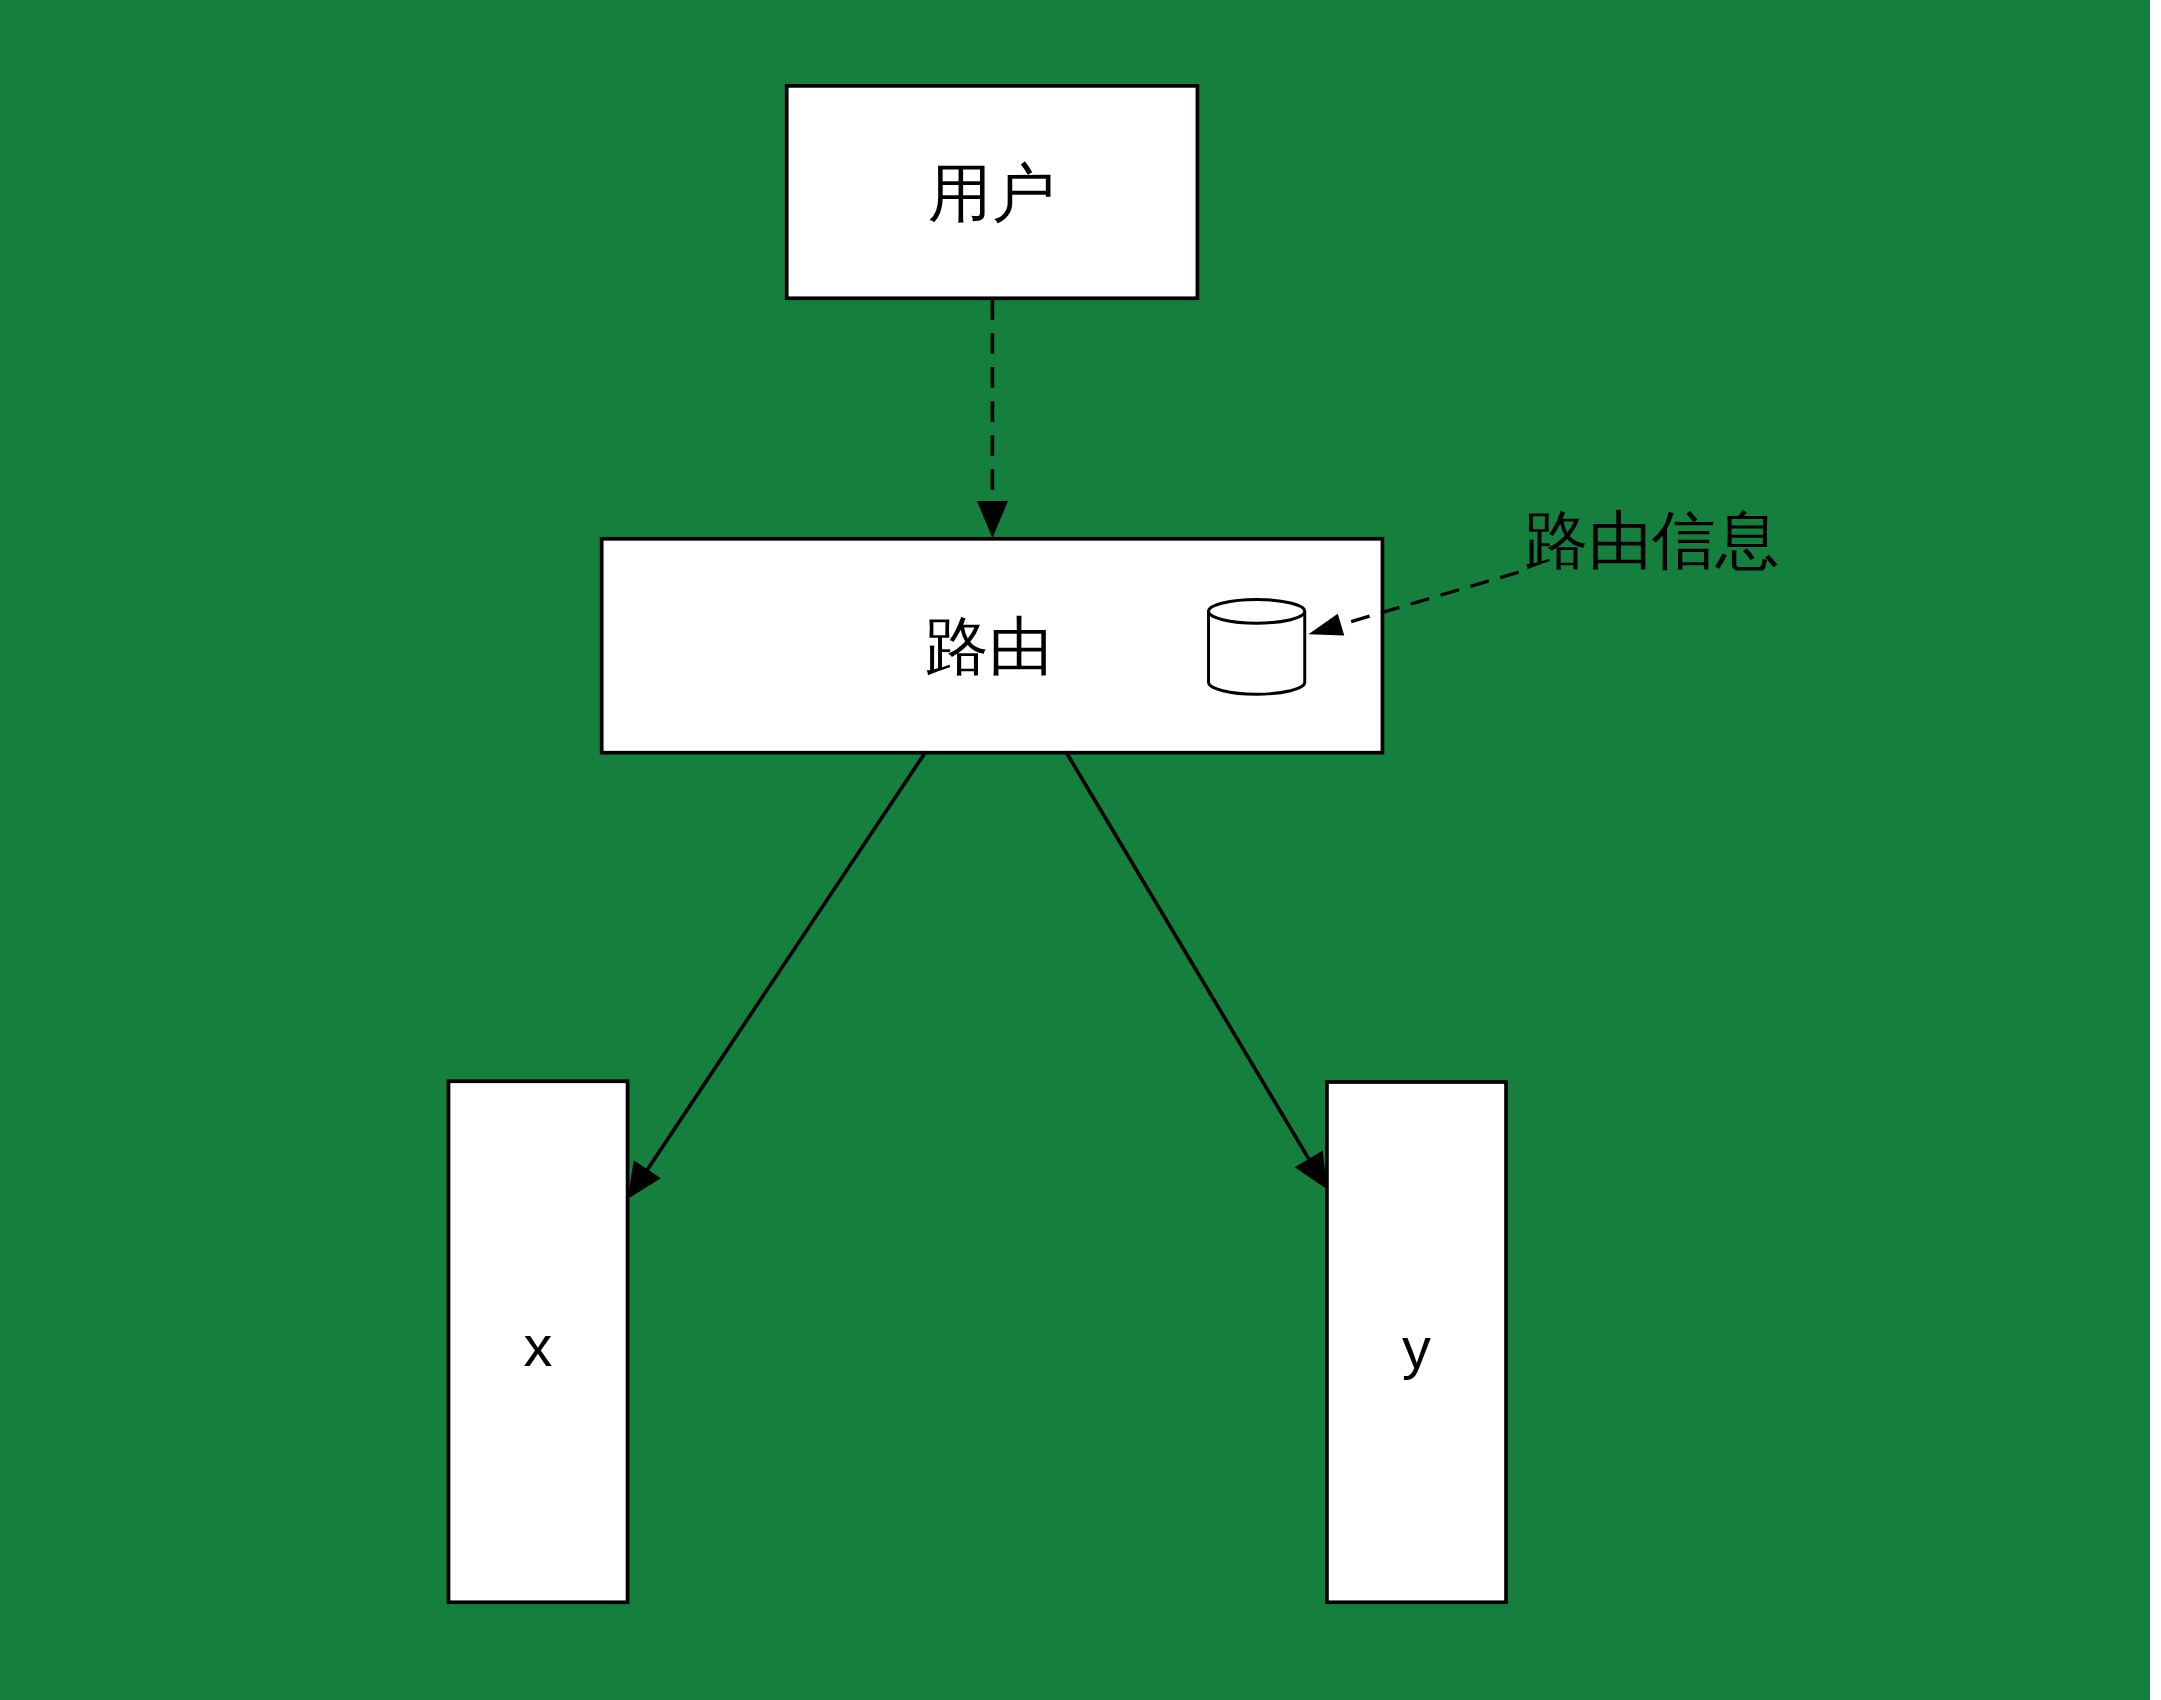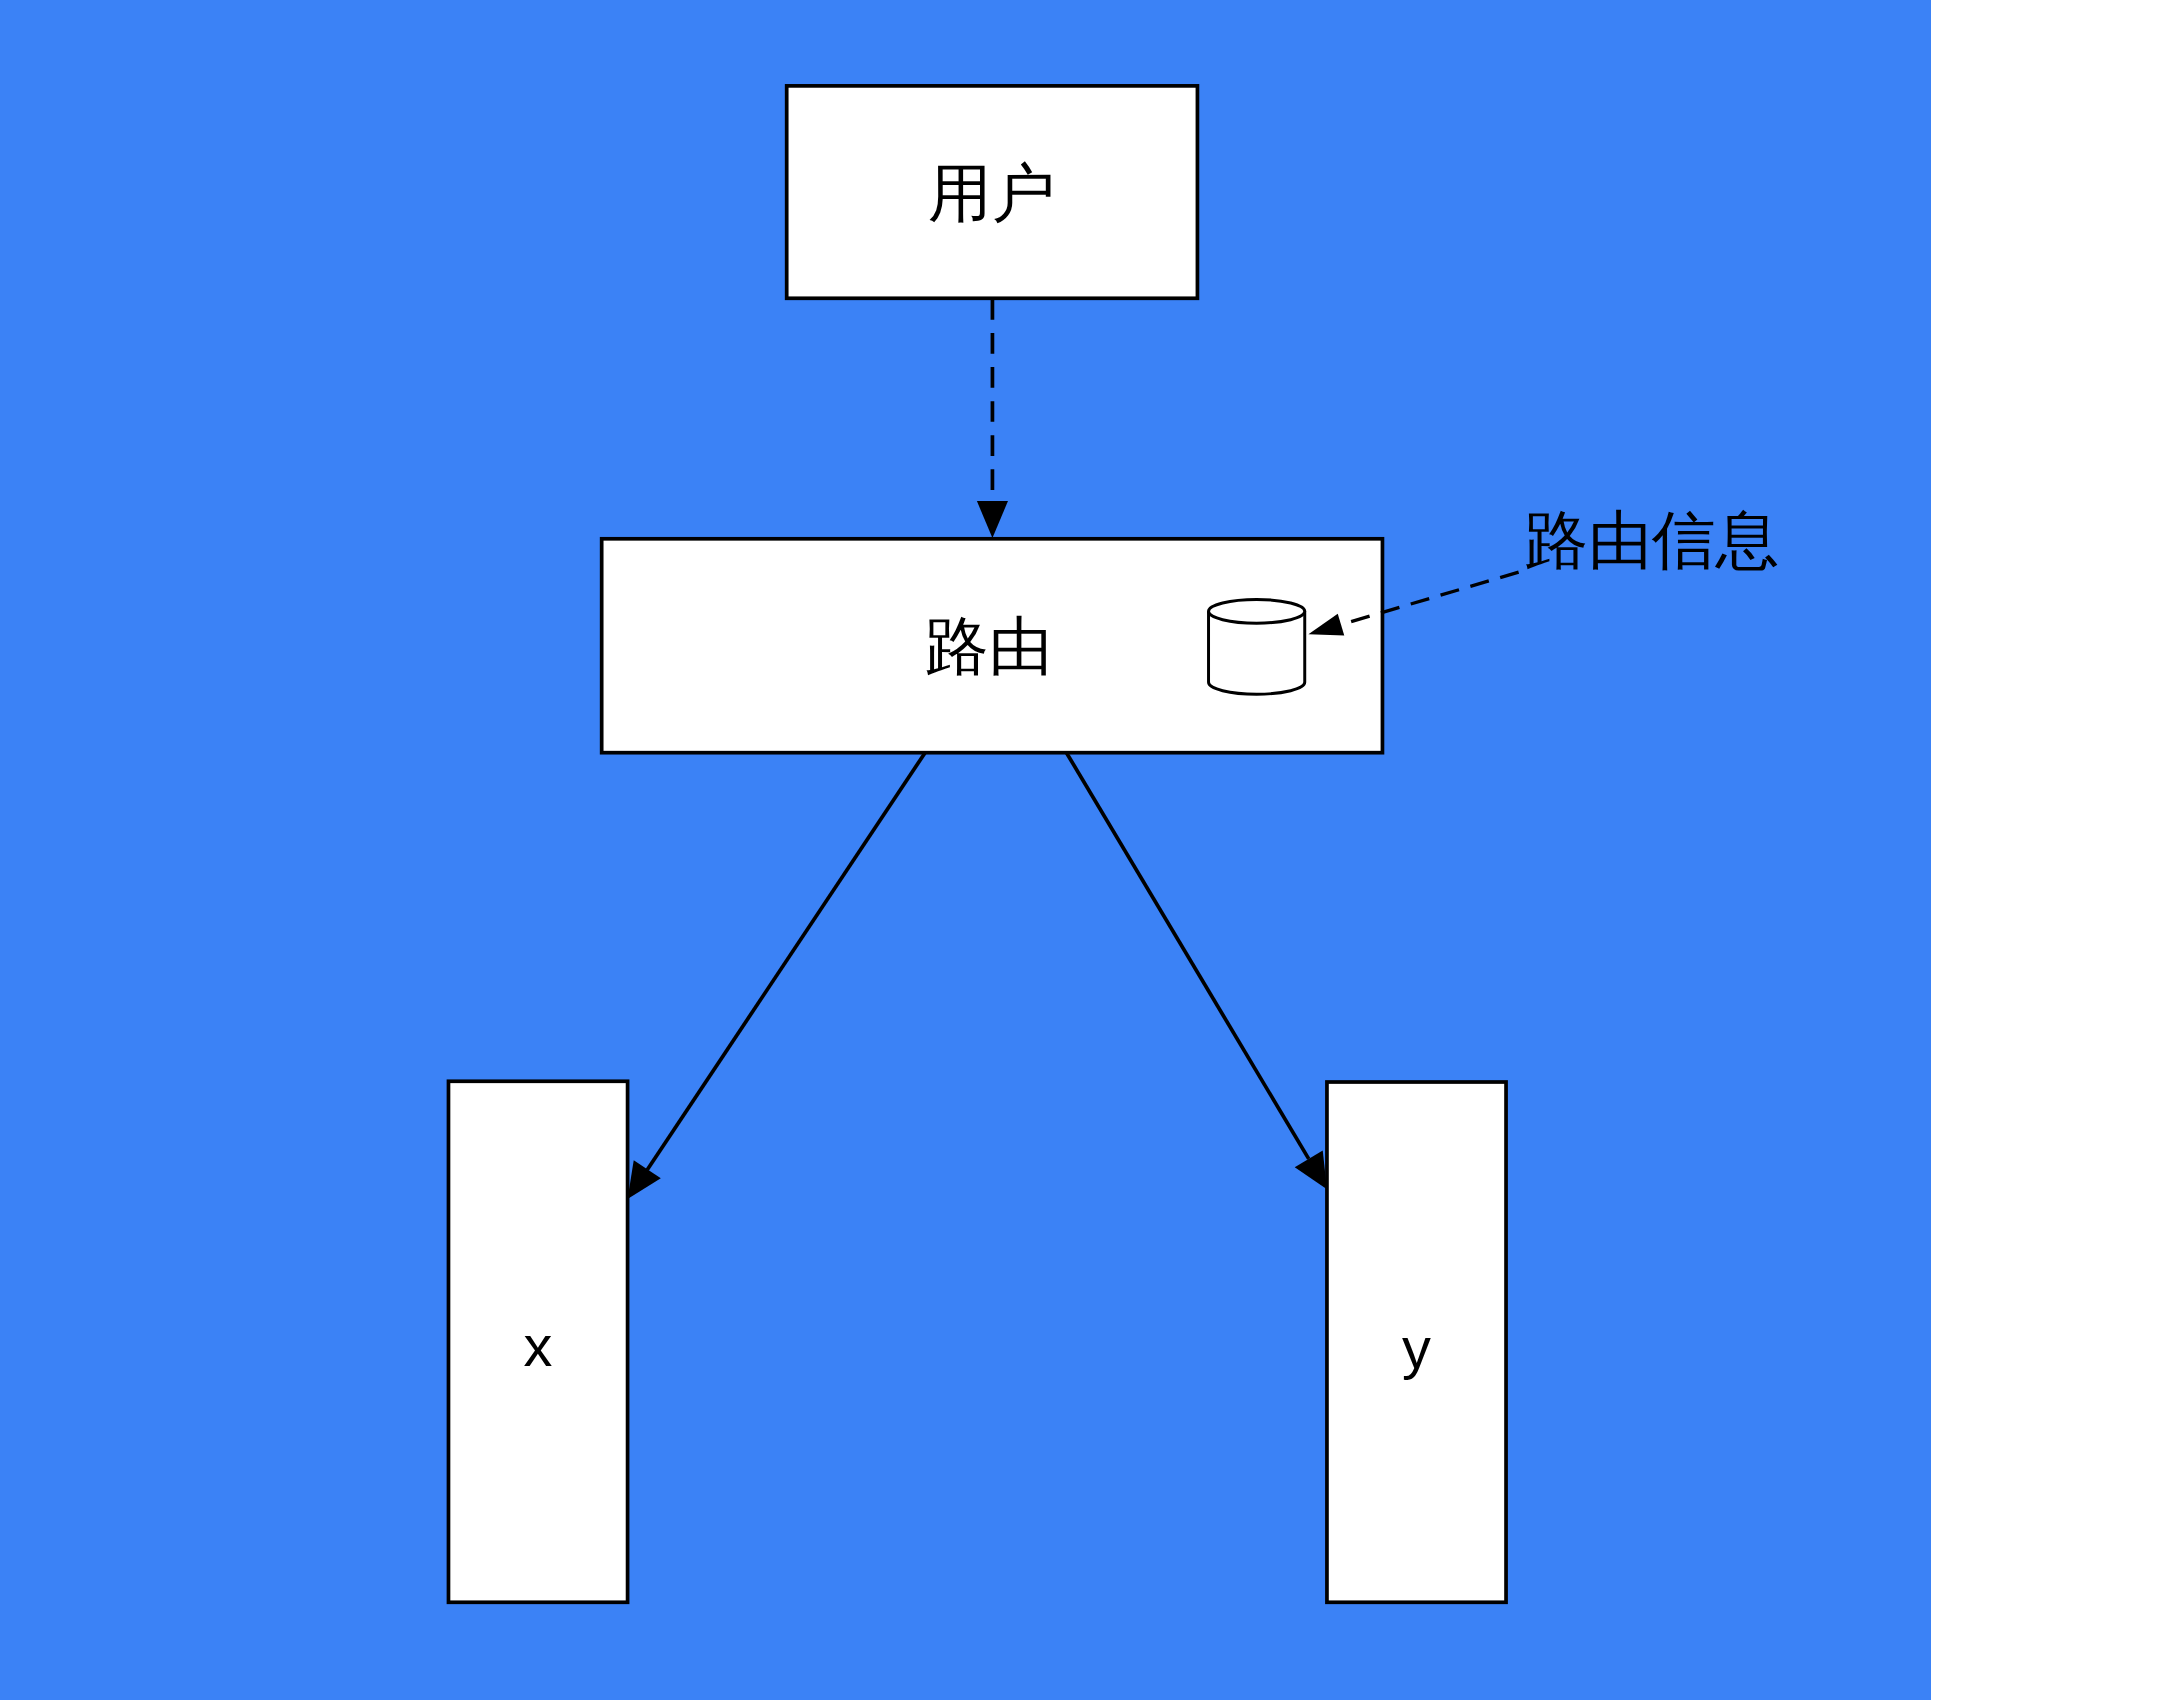--- a/index.html
+++ b/index.html
@@ -2,23 +2,23 @@
 <html style="font-size:12px"><head>
 <meta charset="utf-8">
 <style>
   html, body {
     margin: 0;
     padding: 0;
     background: #ffffff;
   }
   .canvas {
     position: relative;
-    width: 1931px;
+    width: 2150px;
     height: 1700px;
-    background: #3b82f6;
+    background: #15803d;
     font-family: "Liberation Sans", "DejaVu Sans", sans-serif;
   }
   svg { display: block; }
   text {
     font-family: "Liberation Sans", "DejaVu Sans", sans-serif;
     fill: #000000;
   }
   .node-label-cjk { font-size: 86px; }
   .node-label-latin { font-size: 78px; }
   .shape { fill: #ffffff; stroke: #000000; stroke-width: 5; }

